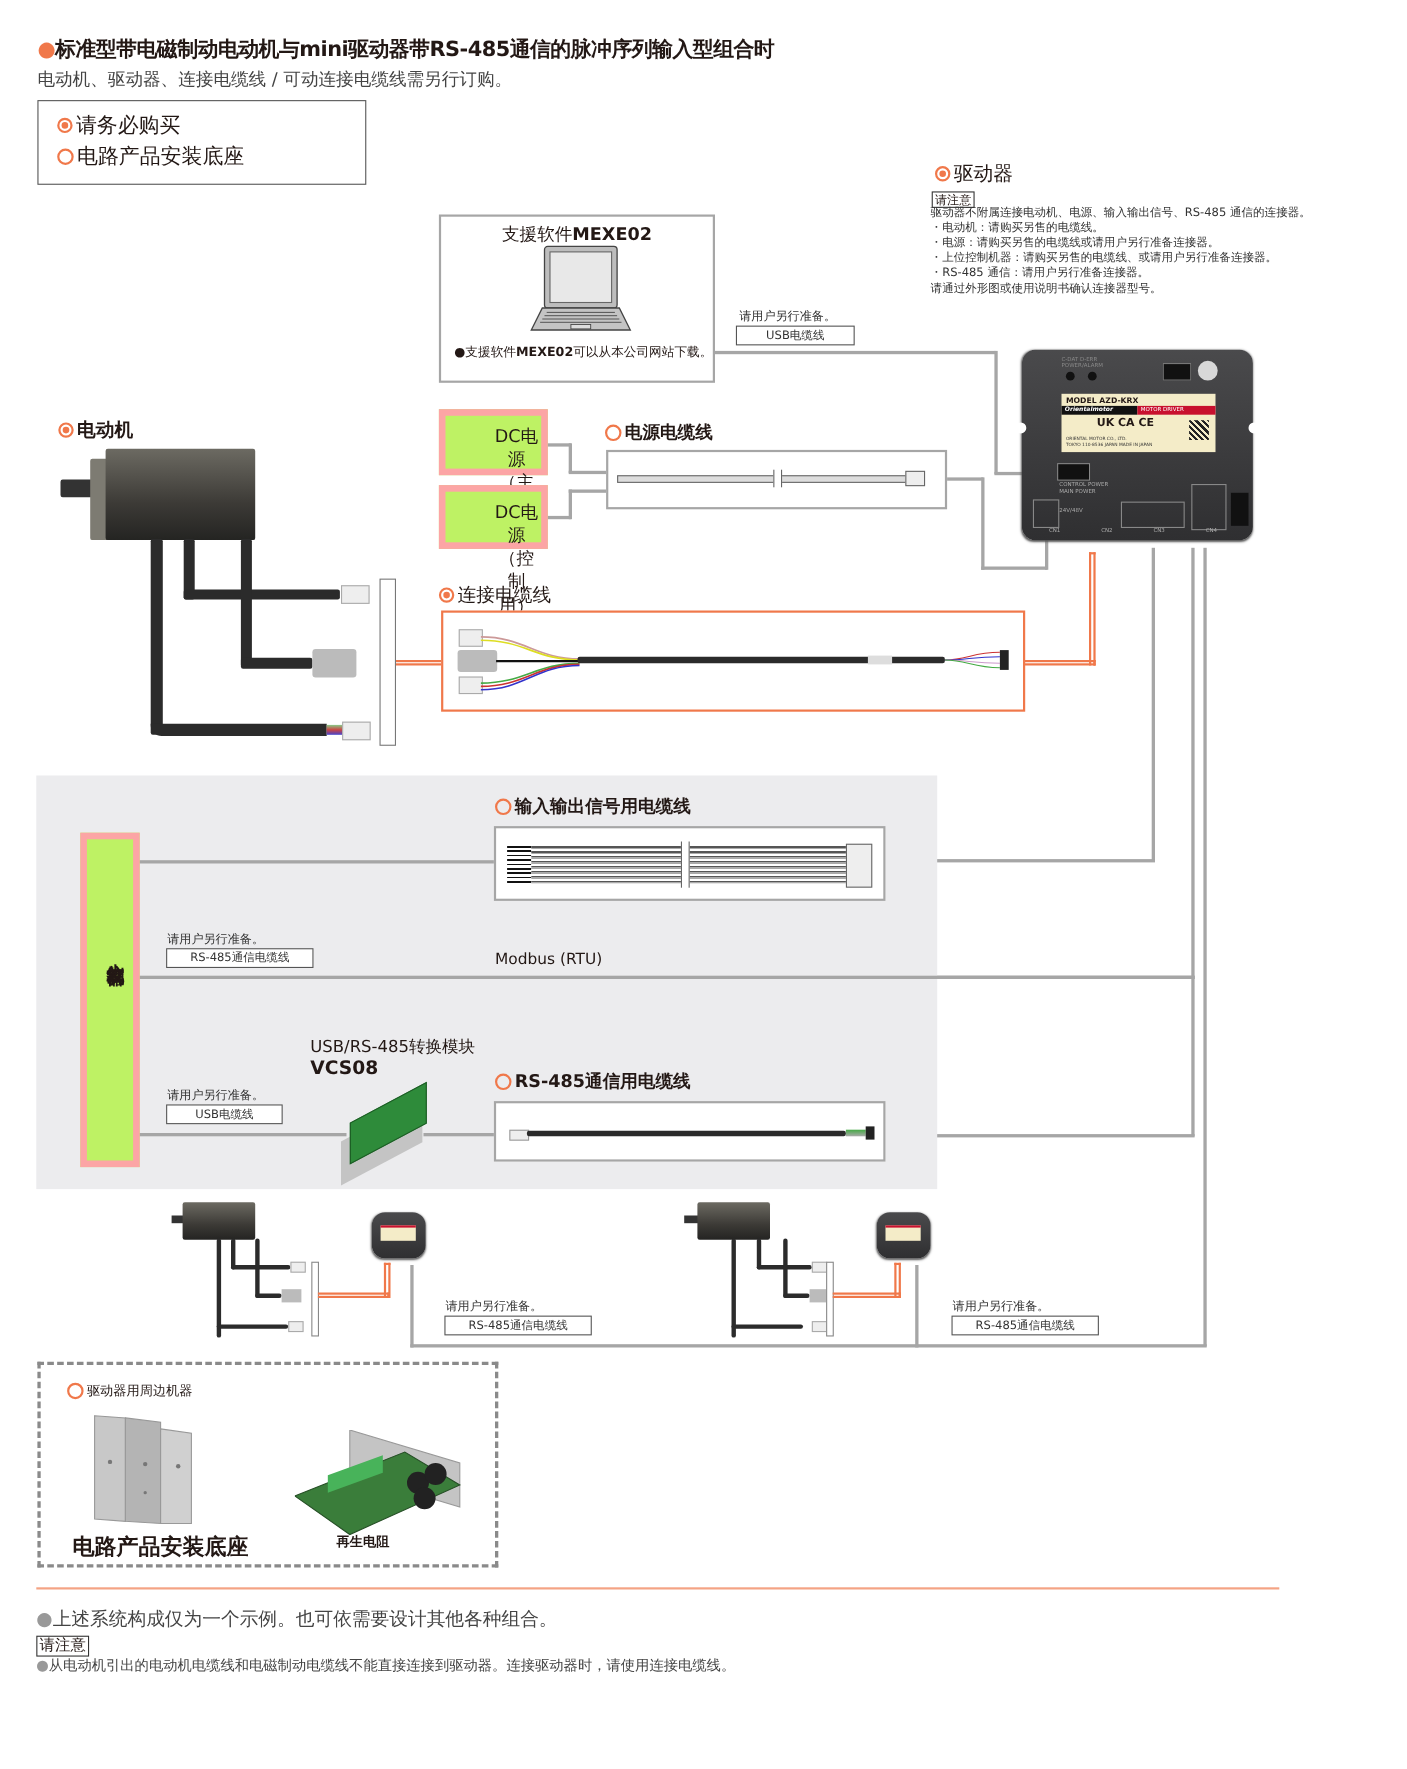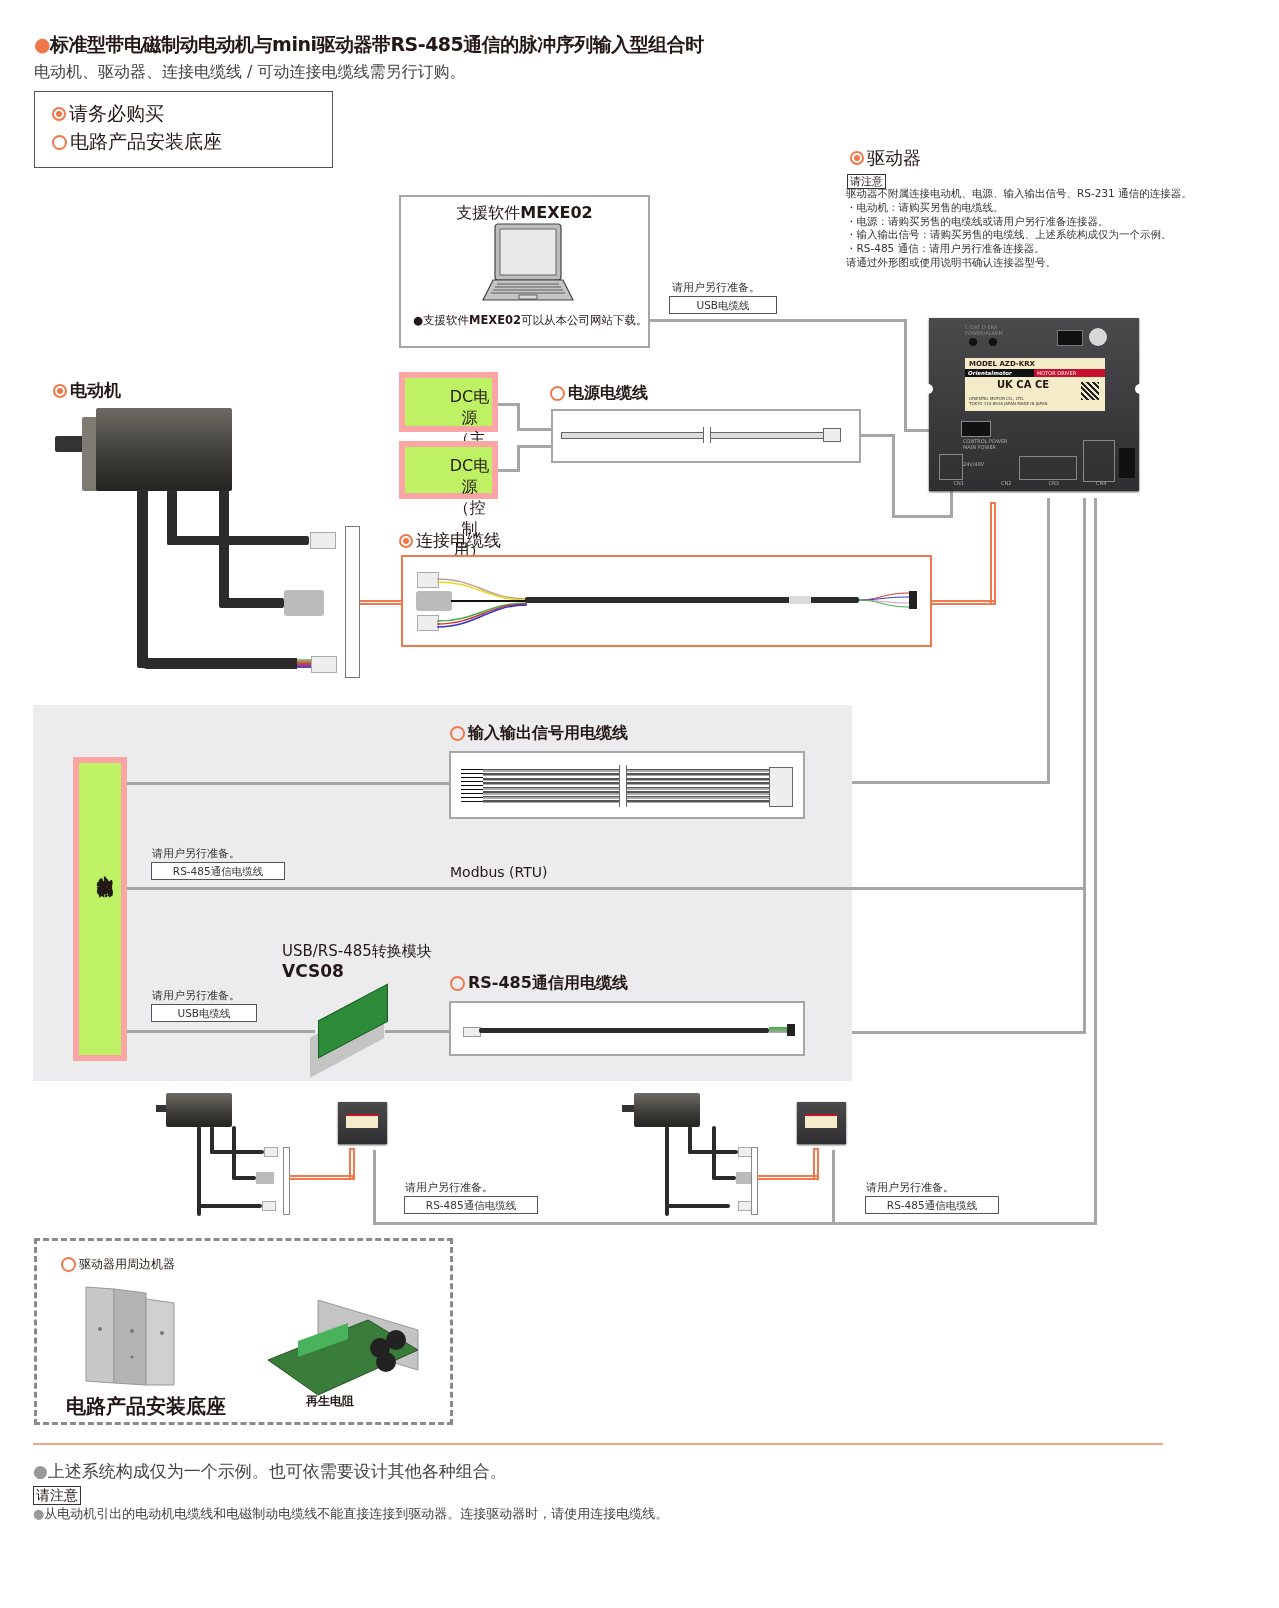--- a/index.html
+++ b/index.html
@@ -18,21 +18,21 @@
   .gray-zone{left:33px;top:705px;width:819px;height:376px;background:#ececee;}
   .wire{position:absolute;background:#a6a6a6;}
   .owire{position:absolute;border:2px solid #f0784a;box-sizing:border-box;}
   .gbox{position:absolute;border:2px solid #a6a6a6;background:#fff;box-sizing:border-box;}
   .kbox{position:absolute;border:6px solid #fca5a5;background:#bef264;box-sizing:border-box;padding-left:42px;}
   .note-small{font-size:11px;color:#333;white-space:nowrap;}
   .tagbox{position:absolute;border:1px solid #555;background:#fff;font-size:10.5px;text-align:center;box-sizing:border-box;line-height:16px;color:#333;white-space:nowrap;}
   .caution{display:inline-block;border:1px solid #333;padding:0 2px;font-size:11px;line-height:13px;}
   .drv-notes{left:846px;top:187px;font-size:10.5px;line-height:13.8px;color:#333;white-space:nowrap;}
   .cable-bar{position:absolute;background:#2b2b2b;border-radius:2px;}
-  .driver{position:absolute;background:linear-gradient(#4a4a4c,#2f2f31);border-radius:0;box-shadow:0 1px 2px #555;}
+  .driver{position:absolute;background:linear-gradient(#4a4a4c,#2f2f31);border-radius:12px;box-shadow:0 1px 2px #555;}
   .motor-body{position:absolute;background:linear-gradient(#6c6a62,#3c3a36 60%,#242422);border-radius:2px;}
   .vert-text{writing-mode:vertical-rl;text-orientation:upright;font-size:16px;font-weight:bold;letter-spacing:1px;}
   .dashed-box{left:34px;top:1238px;width:419px;height:187px;border:3px dashed #8a8a8a;box-sizing:border-box;}
   .orange-rule{left:33px;top:1443px;width:1130px;height:2px;background:#f4a384;}
   .foot1{left:33px;top:1460px;font-size:17px;color:#444;white-space:nowrap;}
   .foot1 .g{color:#999;}
   .foot2{left:33px;top:1485px;}
   .foot3{left:33px;top:1505px;font-size:13px;color:#444;white-space:nowrap;}
   .foot3 .g{color:#999;}
 </style>
@@ -103,24 +103,24 @@
 
 <div class="abs note-small" style="left:672px;top:280px;">请用户另行准备。</div>
 <div class="tagbox" style="left:669px;top:296px;width:108px;">USB电缆线</div>
 
 <div class="abs sec-label" style="left:850px;top:146px;font-size:18px;">
     <span class="ring-full"></span>
     <span>驱动器</span>
   </div>
 <div class="abs" style="left:847px;top:170px;"><span class="caution">请注意</span></div>
 <div class="abs drv-notes">
-  <div>驱动器不附属连接电动机、电源、输入输出信号、RS-231 通信的连接器。</div>
+  <div>驱动器不附属连接电动机、电源、输入输出信号、RS-485 通信的连接器。</div>
   <div>・电动机：请购买另售的电缆线。</div>
   <div>・电源：请购买另售的电缆线或请用户另行准备连接器。</div>
-  <div>・输入输出信号：请购买另售的电缆线、上述系统构成仅为一个示例。</div>
+  <div>・上位控制机器：请购买另售的电缆线、或请用户另行准备连接器。</div>
   <div>・RS-485 通信：请用户另行准备连接器。</div>
   <div>请通过外形图或使用说明书确认连接器型号。</div>
 </div>
 
 <div class="driver" style="left:929px;top:318px;width:210px;height:173px;">
   <div class="abs" style="left:36px;top:6px;font-size:5px;color:#888;width:60px;line-height:6px;"><span>C-DAT D-ERR</span> <span>POWER/ALARM</span></div>
   <div class="abs" style="left:40px;top:20px;width:8px;height:8px;border-radius:50%;background:#111;"></div>
   <div class="abs" style="left:60px;top:20px;width:8px;height:8px;border-radius:50%;background:#111;"></div>
   <div class="abs" style="left:128px;top:12px;width:24px;height:14px;background:#111;border:1px solid #777;"></div>
   <div class="abs" style="left:160px;top:10px;width:18px;height:18px;border-radius:50%;background:#d8d8d8;"></div>

